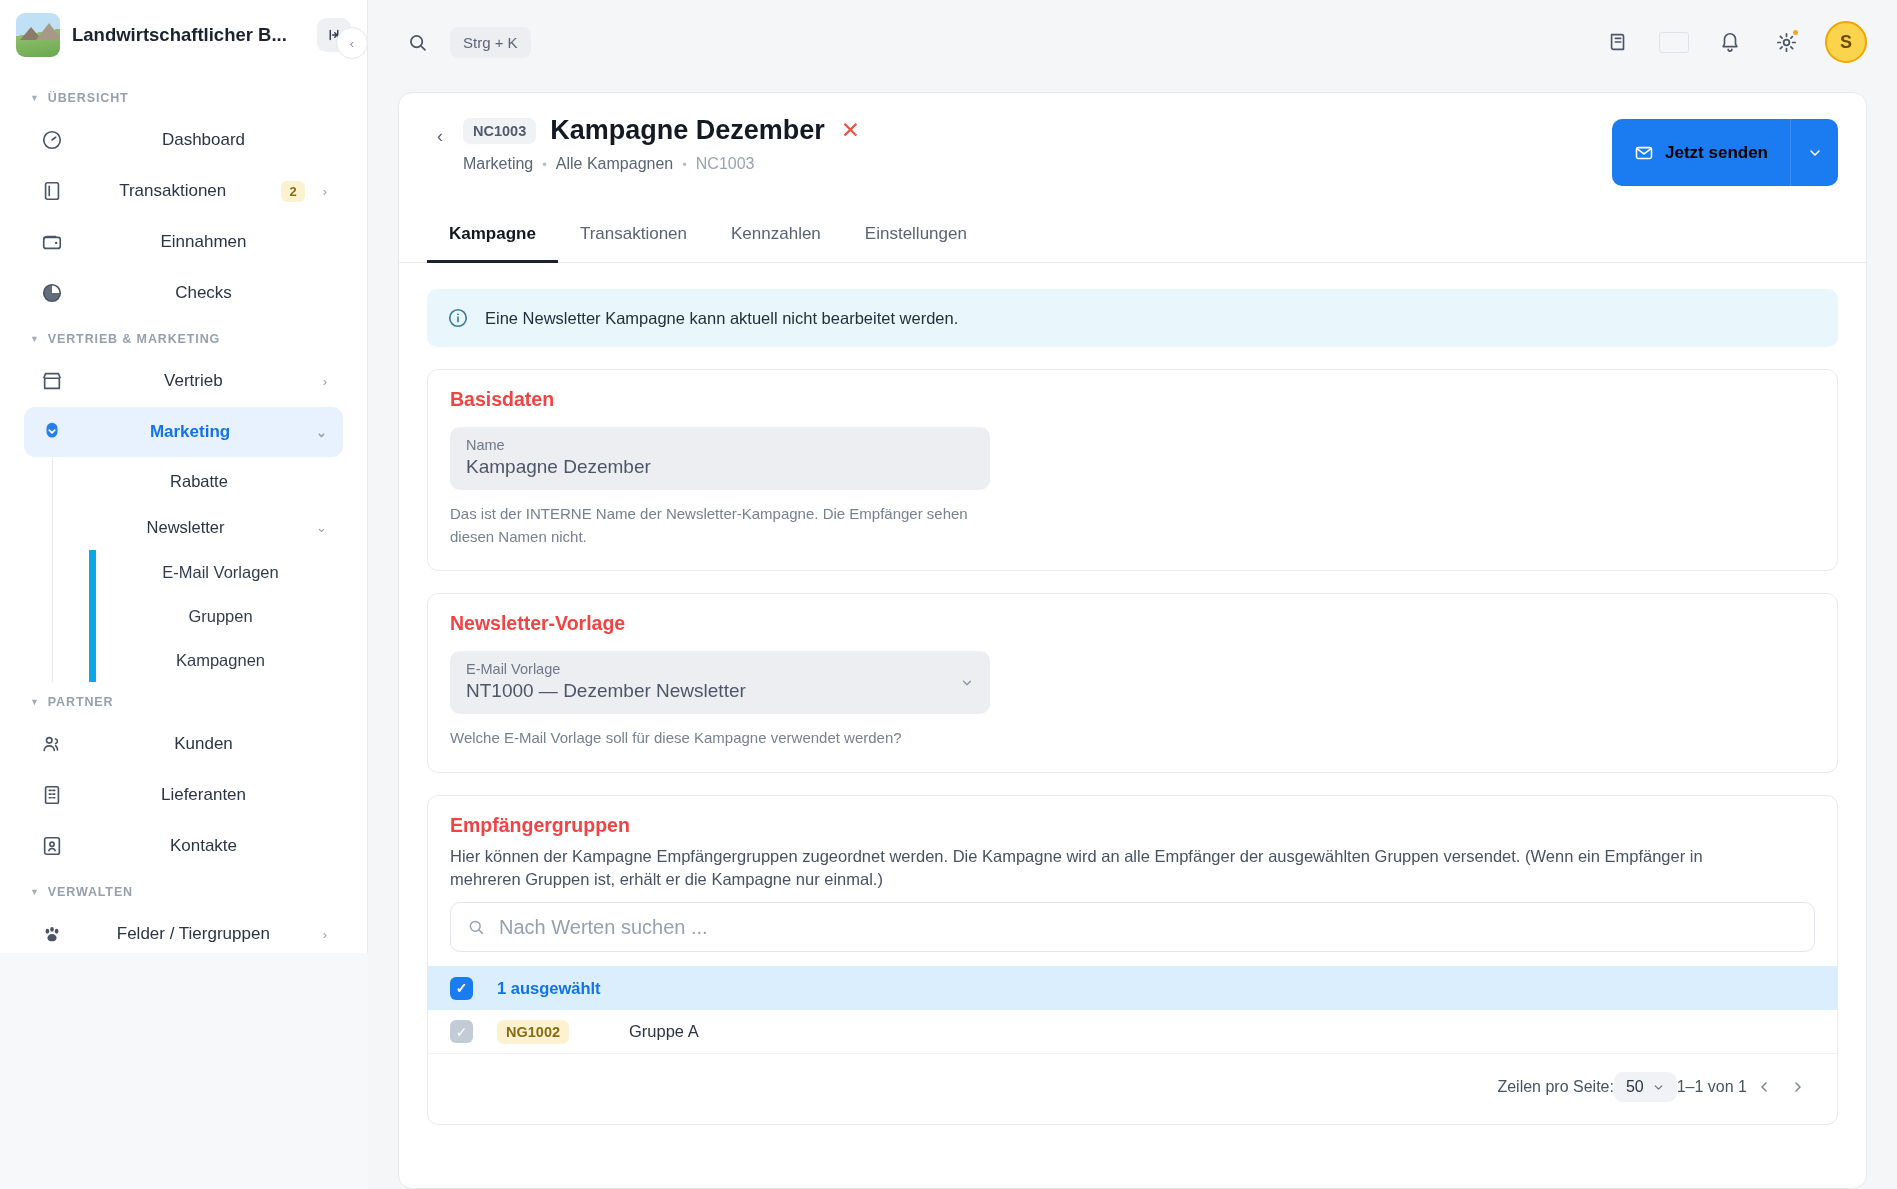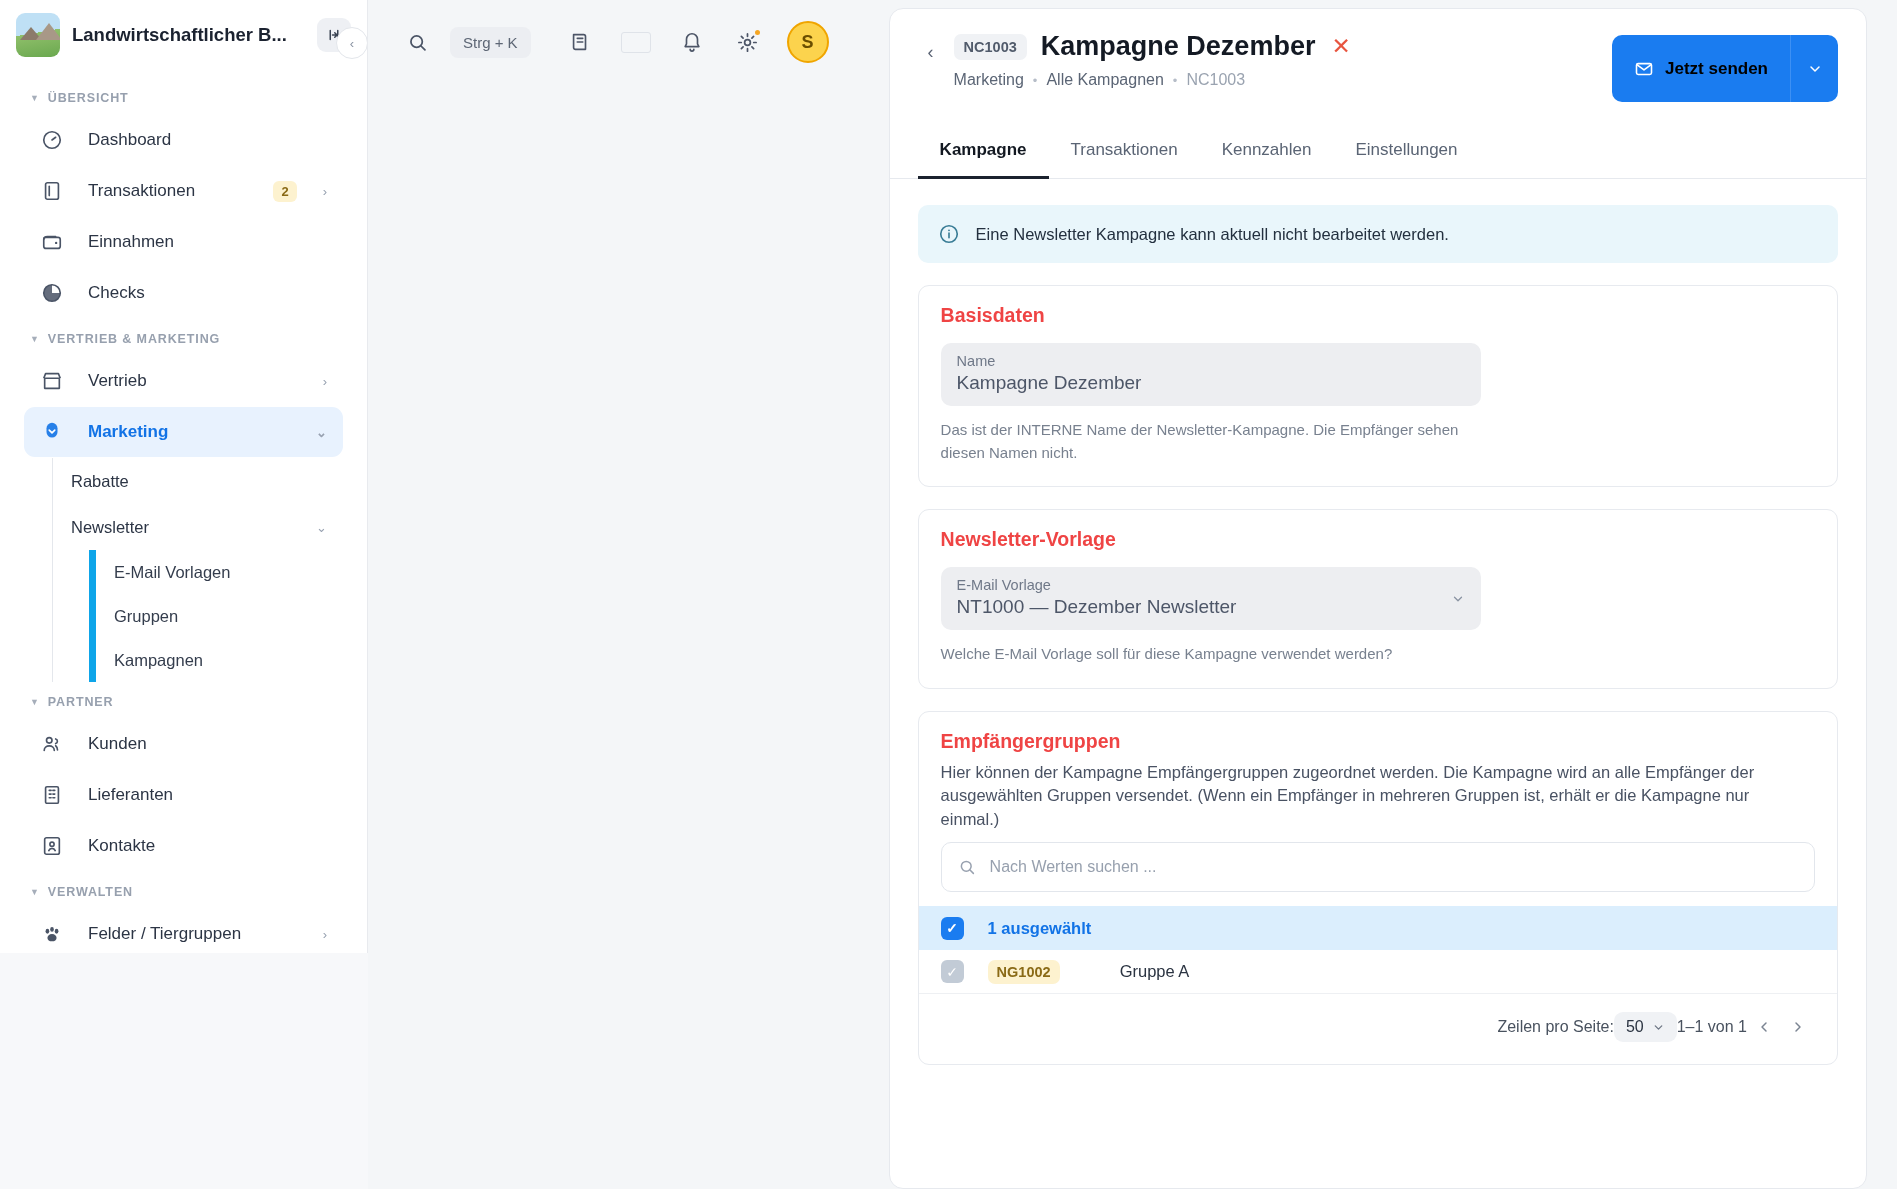--- a/index.html
+++ b/index.html
@@ -105,29 +105,30 @@
     text-transform: uppercase;
     cursor: pointer;
   }
   .nav-section-title .caret {
     font-size: 9px;
     color: #a6aeba;
   }
   .nav-item {
     display: flex;
     align-items: center;
-    gap: 24px;
+    gap: 16px;
     height: 50px;
     margin: 1px 24px;
     padding: 0 16px;
     border-radius: 11px;
     color: #2c3545;
     font-size: 17px;
     cursor: pointer;
     position: relative;
+    text-align: center;
   }
   .nav-item.active {
     background: #e8f2fe;
     color: #1273e6;
     font-weight: 600;
   }
   .nav-item .ico {
     width: 24px; height: 24px;
     display: flex; align-items: center; justify-content: center;
     color: #4a5466;
@@ -165,21 +166,21 @@
     font-size: 16.5px;
     padding-left: 18px;
     color: #343d4d;
   }
 
   
   .main {
     flex: 1;
     height: 1189px;
     display: flex;
-    flex-direction: row;
+    flex-direction: column;
     background: #f4f6f8;
     overflow: hidden;
   }
   .topbar {
     height: 84px;
     display: flex;
     align-items: center;
     padding: 0 30px 0 30px;
     background: #f4f6f8;
     gap: 14px;
@@ -432,21 +433,21 @@
     gap: 12px;
     border: 1px solid #e2e6ec;
     border-radius: 10px;
     height: 50px;
     padding: 0 16px;
     background: #fff;
   }
   .search-box input {
     border: none;
     outline: none;
-    font-size: 16px;
+    font-size: 20px;
     color: #2b3442;
     flex: 1;
     background: transparent;
     font-family: "Liberation Sans", sans-serif;
   }
   .search-box input::placeholder { color: #97a0ae; }
 
   .tbl { margin-top: 14px; }
   .tbl-row {
     display: flex;

